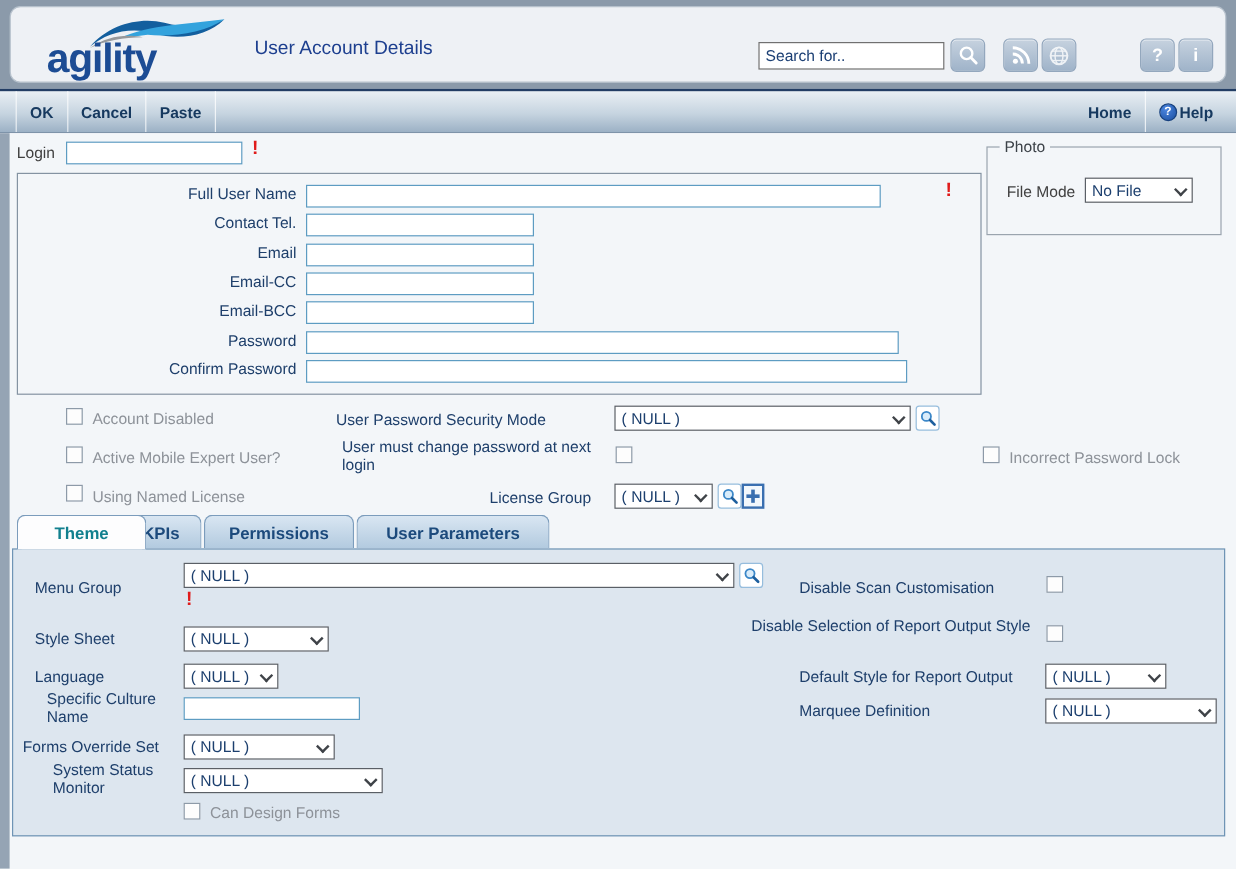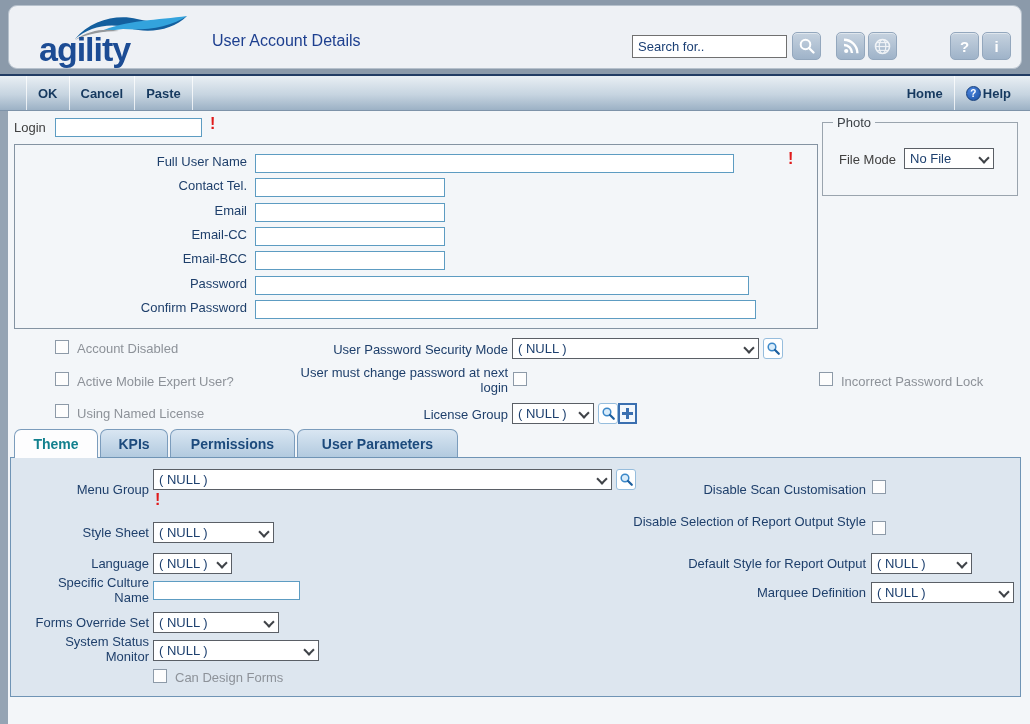--- a/index.html
+++ b/index.html
@@ -12,31 +12,31 @@
 .logo{position:absolute;left:22px;top:2px;width:160px;height:62px}
 .logo-swoosh{position:absolute;left:42px;top:4px}
 .logo-text{position:absolute;left:8px;top:22px;font-size:34px;font-weight:bold;color:#1c4c94;letter-spacing:-1px}
 .page-title{position:absolute;left:203px;top:26px;font-size:16px;color:#1d3f8f}
 .search-input{position:absolute;left:623px;top:29px;width:155px;height:23px;border:1px solid #707070;background:#fff;font-family:"Liberation Sans",sans-serif;font-size:13px;color:#1b3f74;padding:0 5px}
 .hbtn{position:absolute;top:26px;width:29px;height:28px;border-radius:5px;background:linear-gradient(#c6d2df,#9fb3c9);border:1px solid #93a7bd;box-shadow:inset 0 1px 0 rgba(255,255,255,.45);display:flex;align-items:center;justify-content:center;color:#fff;font-weight:bold;font-size:15px;cursor:pointer}
 
 
 .toolbar{position:absolute;top:74px;left:0;width:1030px;height:37px;border-top:2px solid #223d64;border-bottom:1px solid #7e93a9;background:linear-gradient(#e9eff4,#c6d4e0 55%,#9cb1c5);display:flex;align-items:stretch;justify-content:space-between;font-size:13px;font-weight:bold;color:#16395f}
 .tb-group{display:flex;align-items:stretch}
-.tb-left{padding-left:26px}
+.tb-left{padding-left:13px}
 .tb-right{padding-right:8px}
 .tb-btn{display:flex;align-items:center;padding:0 11px;cursor:pointer;white-space:nowrap}
 .tb-sep{width:1px;background:rgba(255,255,255,.75)}
 .help-badge{display:inline-block;width:15px;height:15px;border-radius:50%;background:radial-gradient(circle at 35% 30%,#4b86e0,#1b4fa0);border:1px solid #16407e;color:#fff;font-size:10px;font-weight:bold;line-height:13px;text-align:center;margin-right:2px}
 
 
 .content{position:absolute;top:111px;left:0;width:1030px;height:613px;background:#f3f6f9}
 .left-strip{position:absolute;left:0;top:0;width:8px;height:613px;background:#95a4b4}
 .lbl{position:absolute;font-size:13px;color:#404040;white-space:nowrap}
-.lbl-r{position:absolute;font-size:13px;color:#1e3f6b;text-align:right;line-height:15px}
+.lbl-r{position:absolute;font-size:13px;color:#1e3f6b;line-height:15px}
 .glbl{position:absolute;font-size:13px;color:#8d9299;white-space:nowrap}
 .req{position:absolute;color:#e01b1b;font-weight:bold;font-size:16px}
 .tinput{position:absolute;height:19px;border:1px solid #5d9cc2;background:#fff;font-family:"Liberation Sans",sans-serif;font-size:13px;color:#222;padding:0 3px}
 .cb{position:absolute;width:14px;height:14px;border:1px solid #8d9aa8;background:#fdfdfd;cursor:pointer}
 .sel{position:absolute;height:21px;border:1px solid #5a5f66;background:#fff;display:flex;align-items:center;justify-content:space-between;padding:0 4px 0 5px;font-size:13px;color:#1c3f6e;cursor:pointer}
 .sel-val{white-space:nowrap;overflow:hidden}
 .chev{width:10px;height:9px;position:relative;flex:none;margin-left:4px}
 .chev::before{content:"";position:absolute;left:1px;top:0;width:6px;height:6px;border-right:2px solid #3f4348;border-bottom:2px solid #3f4348;transform:rotate(45deg)}
 .lookup{position:absolute;width:20px;height:21px;background:#fff;border:1px solid #96bddd;border-radius:3px;display:flex;align-items:center;justify-content:center;cursor:pointer}
 .plusbtn{position:absolute;width:19px;height:21px;background:#f2f7fc;border:2px solid #3a6fb0;display:flex;align-items:center;justify-content:center;cursor:pointer}
@@ -203,21 +203,21 @@
   <div class="lookup" style="left:598px;top:292px">
     <svg width="15" height="15" viewBox="0 0 15 15">
         <circle cx="6" cy="6" r="3.8" fill="#d9ecfa" stroke="#3b87c8" stroke-width="1.5"></circle>
         <line x1="9" y1="9" x2="12.8" y2="12.8" stroke="#1d5f9e" stroke-width="2.2" stroke-linecap="round"></line>
       </svg>
   </div>
   <div class="plusbtn" style="left:618px;top:292px">
       <span></span>
     </div>
 
-  <div class="tab active" style="left:14px;width:84px">Theme</div>
+  <div class="tab active" style="left:14px;width:108px">Theme</div>
   <div class="tab" style="left:100px;width:68px">KPIs</div>
   <div class="tab" style="left:170px;width:125px">Permissions</div>
   <div class="tab" style="left:297px;width:161px">User Parameters</div>
 
   <div class="panel2">
     <div class="lbl-r" style="left:18px;width:120px;top:24px">Menu Group</div>
     <div class="sel" style="left:142px;top:11px;width:459px">
       <span class="sel-val">( NULL )</span>
         <span class="chev"></span>
     </div>

